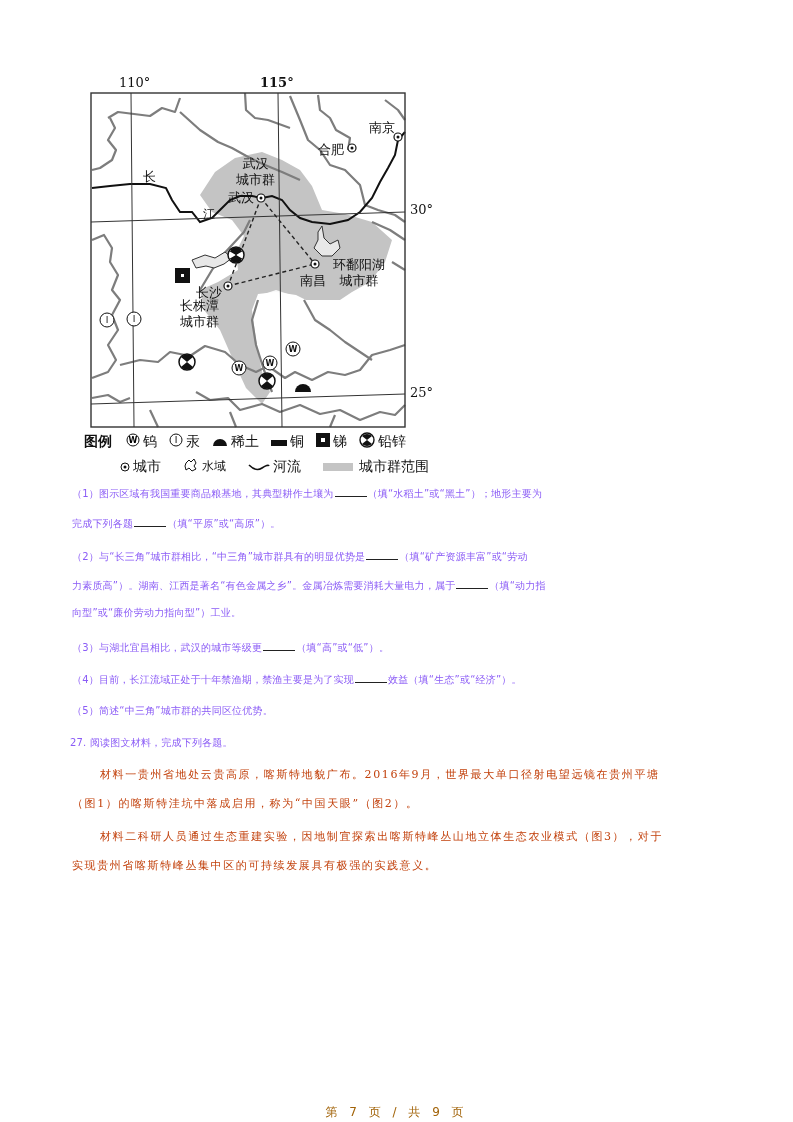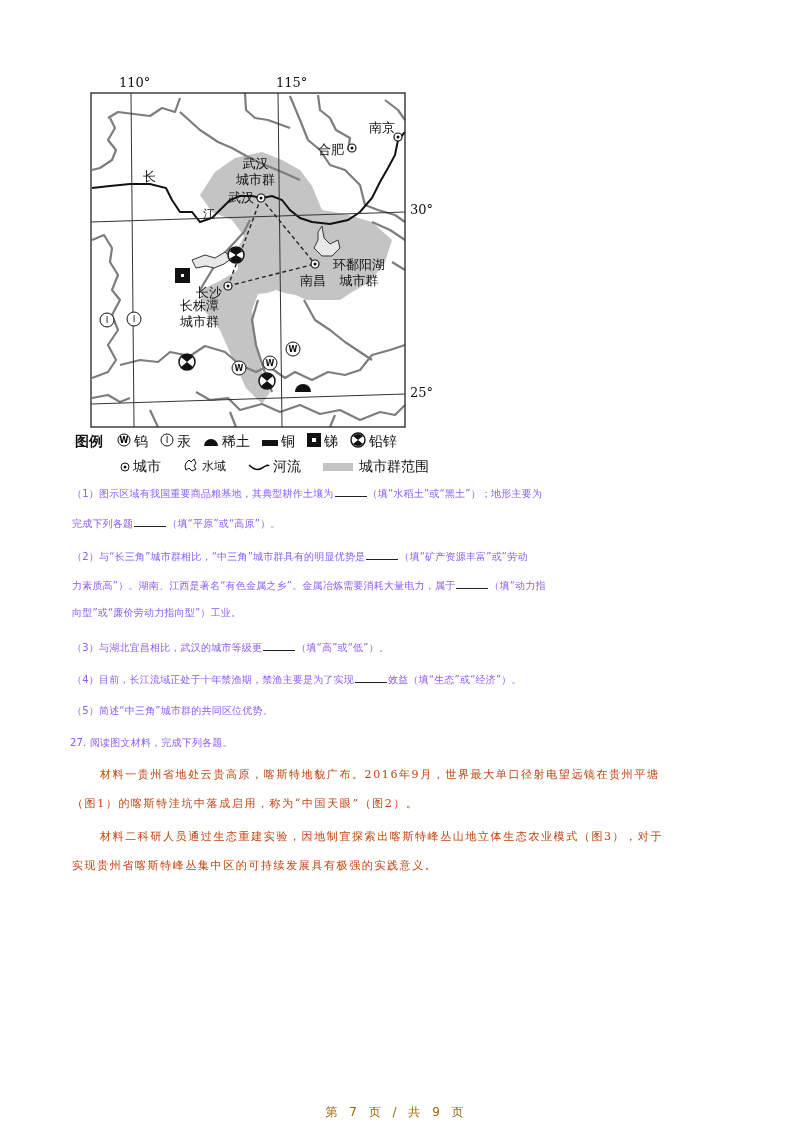--- a/index.html
+++ b/index.html
@@ -121,21 +121,21 @@
       <circle cx="107" cy="320" r="7"></circle>
         <circle cx="134" cy="319" r="7"></circle>
     </g>
     <g font-family="DejaVu Sans, sans-serif" font-size="9" fill="#111" text-anchor="middle">
       <text x="107" y="323">I</text>
         <text x="134" y="322">I</text>
     </g>
   </svg>
 
   <span class="lbl" style="position:absolute;left:119px;top:75px;font-size:13px;">110°</span>
-  <span class="lbl" style="position:absolute;left:276px;top:75px;font-size:13px;">115°</span>
+  <span class="lbl" style="position:absolute;left:260px;top:75px;font-size:13px;font-weight:bold;">115°</span>
   <span class="lbl" style="position:absolute;left:410px;top:202px;font-size:13px;">30°</span>
   <span class="lbl" style="position:absolute;left:410px;top:385px;font-size:13px;">25°</span>
 
   <span class="lbl" style="position:absolute;left:369px;top:119px;font-size:13px;">南京</span>
   <span class="lbl" style="position:absolute;left:318px;top:141px;font-size:13px;">合肥</span>
   <span class="lbl" style="position:absolute;left:228px;top:189px;font-size:13px;">武汉</span>
   <span class="lbl" style="position:absolute;left:196px;top:284px;font-size:13px;">长沙</span>
   <span class="lbl" style="position:absolute;left:300px;top:272px;font-size:13px;">南昌</span>
 
   <div class="lbl" style="position:absolute;left:236px;top:156px;font-size:13px;line-height:16px;text-align:center;">
@@ -146,21 +146,21 @@
     <div>环鄱阳湖</div>
     <div>城市群</div>
   </div>
   <div class="lbl" style="position:absolute;left:180px;top:298px;font-size:13px;line-height:16px;text-align:center;">
     <div>长株潭</div>
     <div>城市群</div>
   </div>
   <span class="lbl" style="position:absolute;left:143px;top:168px;font-size:13px;">长</span>
   <span class="lbl" style="position:absolute;left:203px;top:206px;font-size:12px;">江</span>
 
-  <div class="legend-row" style="left:75px;top:432px;">
+  <div class="legend-row" style="left:84px;top:432px;">
     <span style="font-weight:bold;margin-right:14px;">图例</span>
     <span class="legend-item">
       <span class="sym"><svg width="14" height="14">
             <circle cx="7" cy="7" r="6" fill="#fff" stroke="#111"></circle>
             <text x="7" y="10" font-size="8" font-weight="bold" text-anchor="middle" font-family="DejaVu Sans, sans-serif">W</text>
           </svg></span>
       <span>钨</span>
     </span>
     <span class="legend-item">
       <span class="sym"><svg width="14" height="14">

